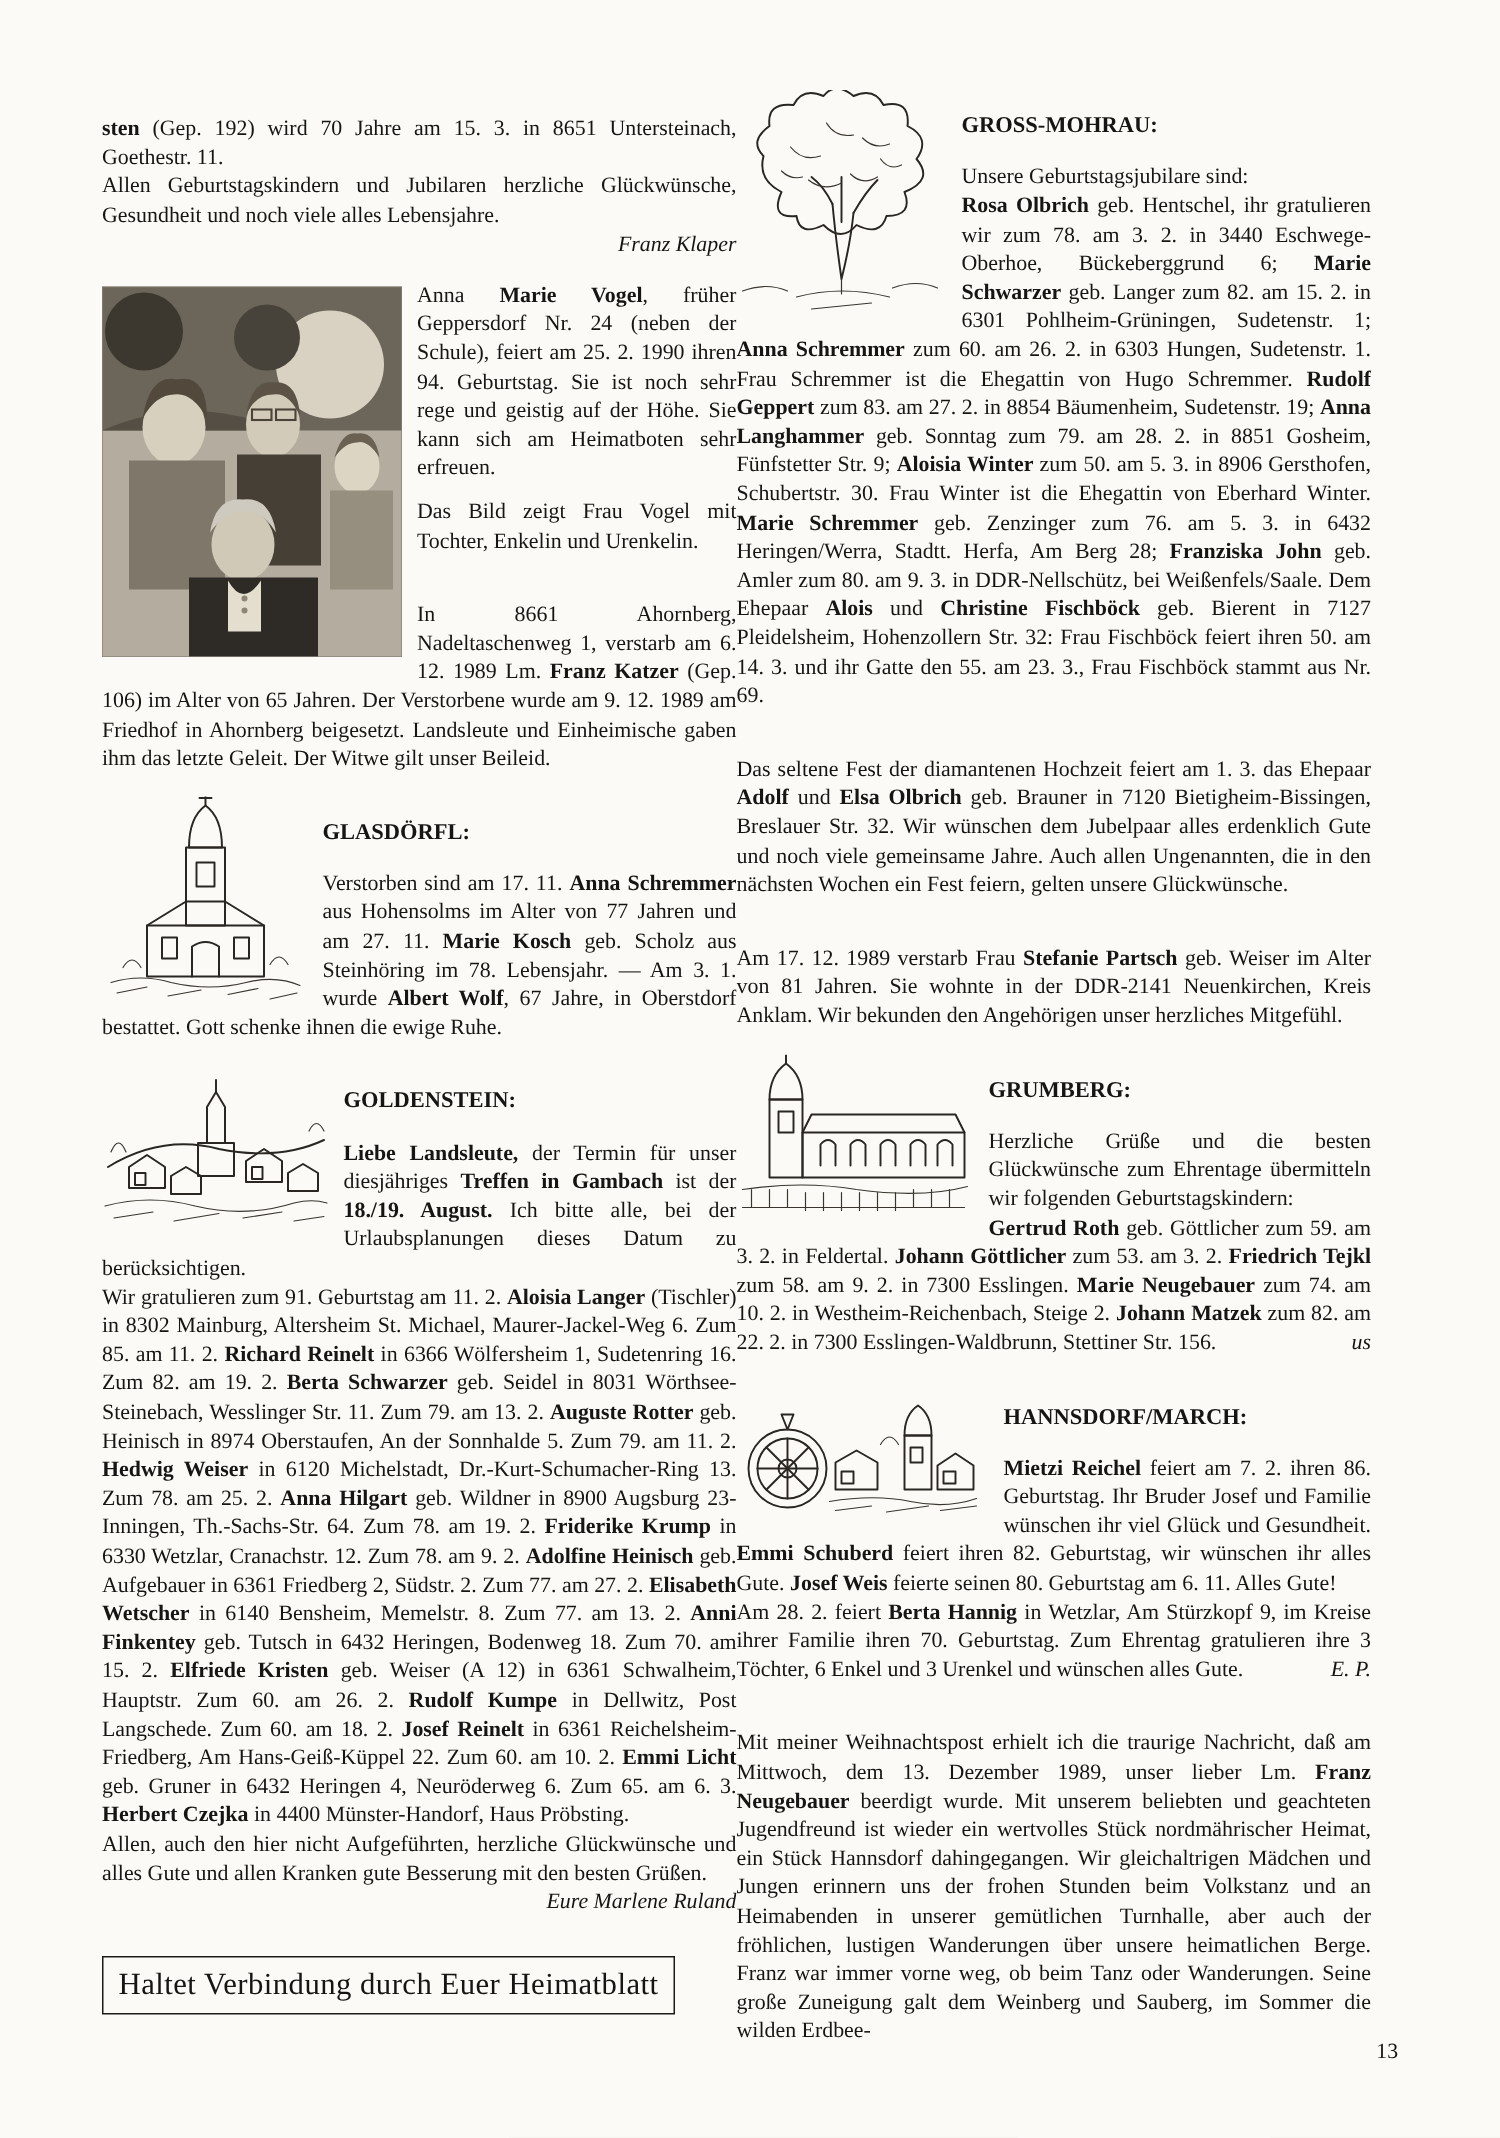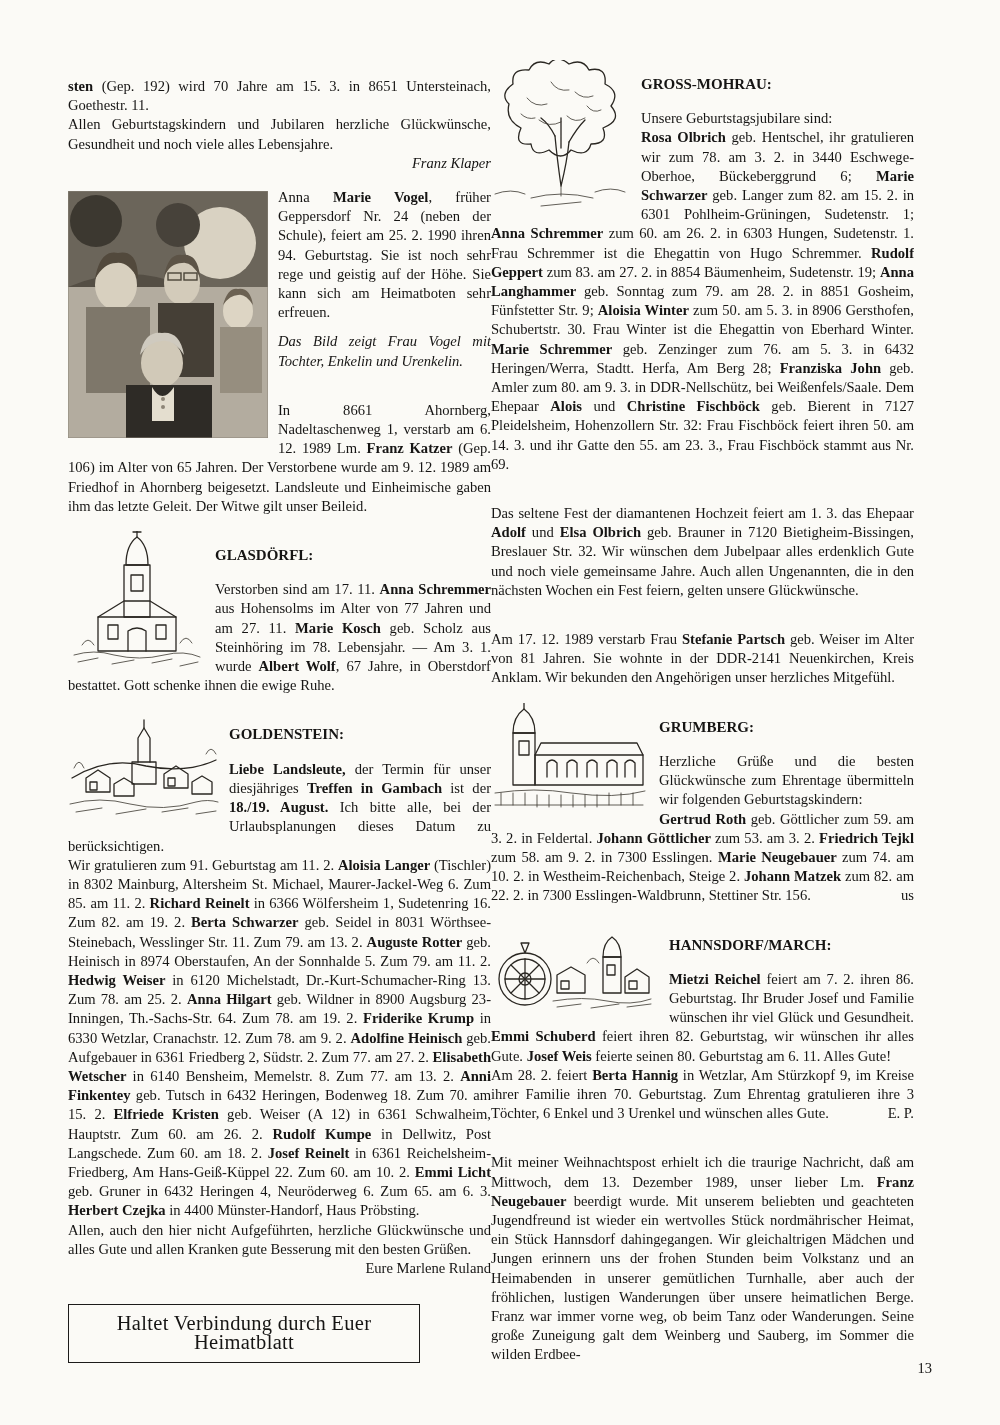--- a/index.html
+++ b/index.html
@@ -11,32 +11,32 @@
   }
   .cols{display:flex;align-items:flex-start;}
   .col{width:423px;font-size:14.6px;line-height:19.2px;text-align:justify;}
   .col-left{padding-top:17px;}
   p{margin:0;}
   .b{font-weight:700;}
   .i{font-style:italic;}
   .sig{text-align:right;font-style:italic;}
   .section{overflow:hidden;margin-top:15px;}
   .heading{font-weight:700;font-size:15px;line-height:19.2px;text-align:left;}
-  .gap{margin-top:10px;font-style:italic;}
+  .gap{margin-top:10px;}
   .biggap{margin-top:30px;}
-  .endsig{float:right;padding-left:14px;}
+  .endsig{float:right;font-style:italic;padding-left:14px;}
   .float-img{float:left;background:#fbfaf6;}
   .photo{float:left;width:200px;height:247px;margin:3px 10px 3px 0;}
   .img-glasdorfl{width:138px;height:142px;margin:-4px 9px 2px 0;}
   .img-goldenstein{width:152px;height:112px;margin:-2px 9px 2px 0;}
   .img-tree{width:140px;height:158px;margin:-2px 10px 2px 0;}
   .img-grumberg{width:158px;height:110px;margin:0 10px 2px 0;}
   .img-hannsdorf{width:168px;height:92px;margin:2px 10px 2px 0;}
   .banner{
-    margin-top:26px;border:1.5px solid #1c1b1a;width:352px;box-sizing:border-box;
+    margin-top:26px;border:1.5px solid #1c1b1a;width:382px;box-sizing:border-box;
     padding:9px 8px;text-align:center;font-size:20.5px;letter-spacing:.3px;
   }
   .pagenum{position:absolute;right:68px;bottom:48px;font-size:14.5px;}
   svg{display:block;}
   .sketch{stroke:#2a2722;fill:none;stroke-width:1.3;stroke-linecap:round;stroke-linejoin:round;}
   .sketch-thin{stroke:#3a362f;fill:none;stroke-width:.8;stroke-linecap:round;}
 </style>
 </head>
 <body>
 

